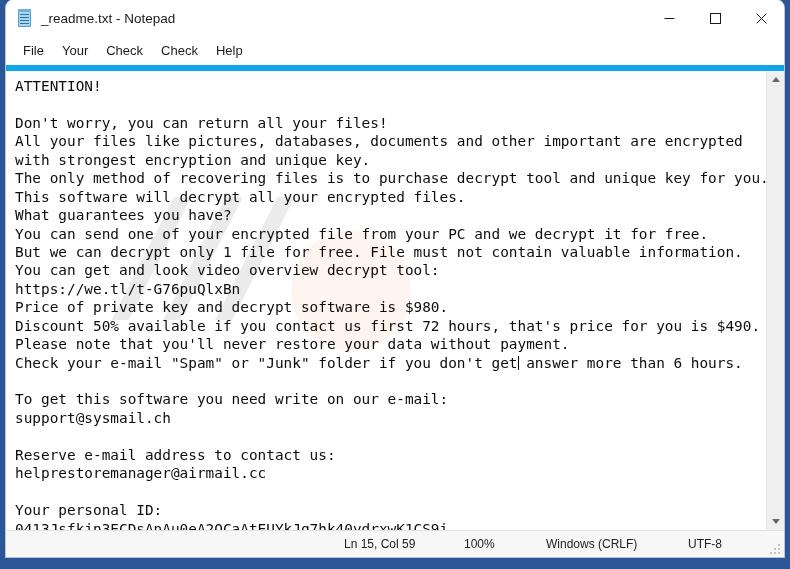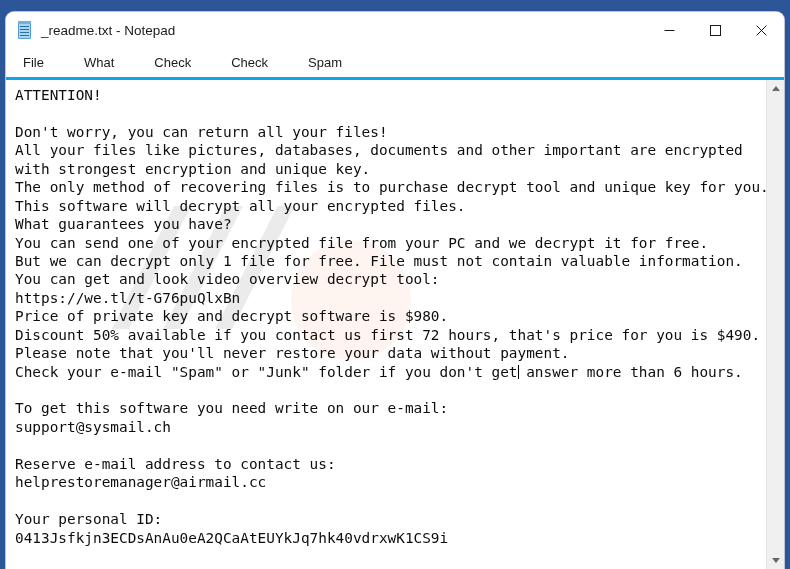--- a/index.html
+++ b/index.html
@@ -11,21 +11,21 @@
     height: 569px;
     background: #2c5697;
     font-family: "Liberation Sans", sans-serif;
     overflow: hidden;
   }
 
   
   .window {
     position: absolute;
     left: 6px;
-    top: 12px;
+    top: 0;
     width: 778px;
     height: 557px;
     background: #ffffff;
     border-radius: 8px 8px 0 0;
     box-shadow: 0 0 0 1px #b9c4d4;
     display: flex;
     flex-direction: column;
     overflow: hidden;
   }
 
@@ -100,22 +100,21 @@
   .glyph { display: block; }
 
   
   .menubar {
     height: 29px;
     flex: 0 0 29px;
     background: #ffffff;
     display: flex;
     align-items: center;
     padding-left: 8px;
-    border-bottom: 3px solid #0ea5e9;
-    gap: 22px;
+    border-bottom: 6px solid #0ea5e9;
   }
   .menu-item {
     font-size: 13px;
     color: #1b1b1b;
     padding: 3px 9px;
     border-radius: 3px;
     cursor: default;
     white-space: nowrap;
   }
 
@@ -292,24 +291,24 @@
         <svg class="glyph" width="11" height="11" viewBox="0 0 11 11">
           <line x1="0.6" y1="0.6" x2="10.4" y2="10.4" stroke="#1b1b1b" stroke-width="1"></line>
           <line x1="10.4" y1="0.6" x2="0.6" y2="10.4" stroke="#1b1b1b" stroke-width="1"></line>
         </svg>
       </div>
     </div>
   </div>
 
   <div class="menubar">
     <div class="menu-item">File</div>
-    <div class="menu-item">What</div>
+    <div class="menu-item">Your</div>
     <div class="menu-item">Check</div>
     <div class="menu-item">Check</div>
-    <div class="menu-item">Spam</div>
+    <div class="menu-item">Help</div>
   </div>
 
   <div class="editor-wrap">
     <div class="editor">
       <div class="watermark">
         <div class="wm-dot"></div>
         <div class="wm-txt wm-1">///</div>
       </div>
       <div class="text-body" id="text-body"><div class="line">ATTENTION!</div><div class="line">&nbsp;</div><div class="line">Don't worry, you can return all your files!</div><div class="line">All your files like pictures, databases, documents and other important are encrypted</div><div class="line">with strongest encryption and unique key.</div><div class="line">The only method of recovering files is to purchase decrypt tool and unique key for you.</div><div class="line">This software will decrypt all your encrypted files.</div><div class="line">What guarantees you have?</div><div class="line">You can send one of your encrypted file from your PC and we decrypt it for free.</div><div class="line">But we can decrypt only 1 file for free. File must not contain valuable information.</div><div class="line">You can get and look video overview decrypt tool:</div><div class="line">https://we.tl/t-G76puQlxBn</div><div class="line">Price of private key and decrypt software is $980.</div><div class="line">Discount 50% available if you contact us first 72 hours, that's price for you is $490.</div><div class="line">Please note that you'll never restore your data without payment.</div><div class="line"><span>Check your e-mail "Spam" or "Junk" folder if you don't get</span><span class="caret"></span><span> answer more than 6 hours.</span></div><div class="line">&nbsp;</div><div class="line">To get this software you need write on our e-mail:</div><div class="line">support@sysmail.ch</div><div class="line">&nbsp;</div><div class="line">Reserve e-mail address to contact us:</div><div class="line">helprestoremanager@airmail.cc</div><div class="line">&nbsp;</div><div class="line">Your personal ID:</div><div class="line">0413Jsfkjn3ECDsAnAu0eA2QCaAtEUYkJq7hk40vdrxwK1CS9i</div></div>
     </div>
@@ -318,13 +317,27 @@
       <div class="sb-arrow">
         <span class="tri up"></span>
       </div>
       <div class="sb-track"></div>
       <div class="sb-arrow">
         <span class="tri down"></span>
       </div>
     </div>
   </div>
 
+  <div class="statusbar">
+    <div class="status-cell st-ln">Ln 15, Col 59</div>
+    <div class="status-cell st-zoom">100%</div>
+    <div class="status-cell st-eol">Windows (CRLF)</div>
+    <div class="status-cell st-enc">UTF-8</div>
+    <div class="resize-grip">
+      <i style="right:0;bottom:0"></i>
+      <i style="right:4px;bottom:0"></i>
+      <i style="right:8px;bottom:0"></i>
+      <i style="right:0;bottom:4px"></i>
+      <i style="right:4px;bottom:4px"></i>
+      <i style="right:0;bottom:8px"></i>
+    </div>
+  </div>
 </div>
 
 </body></html>

